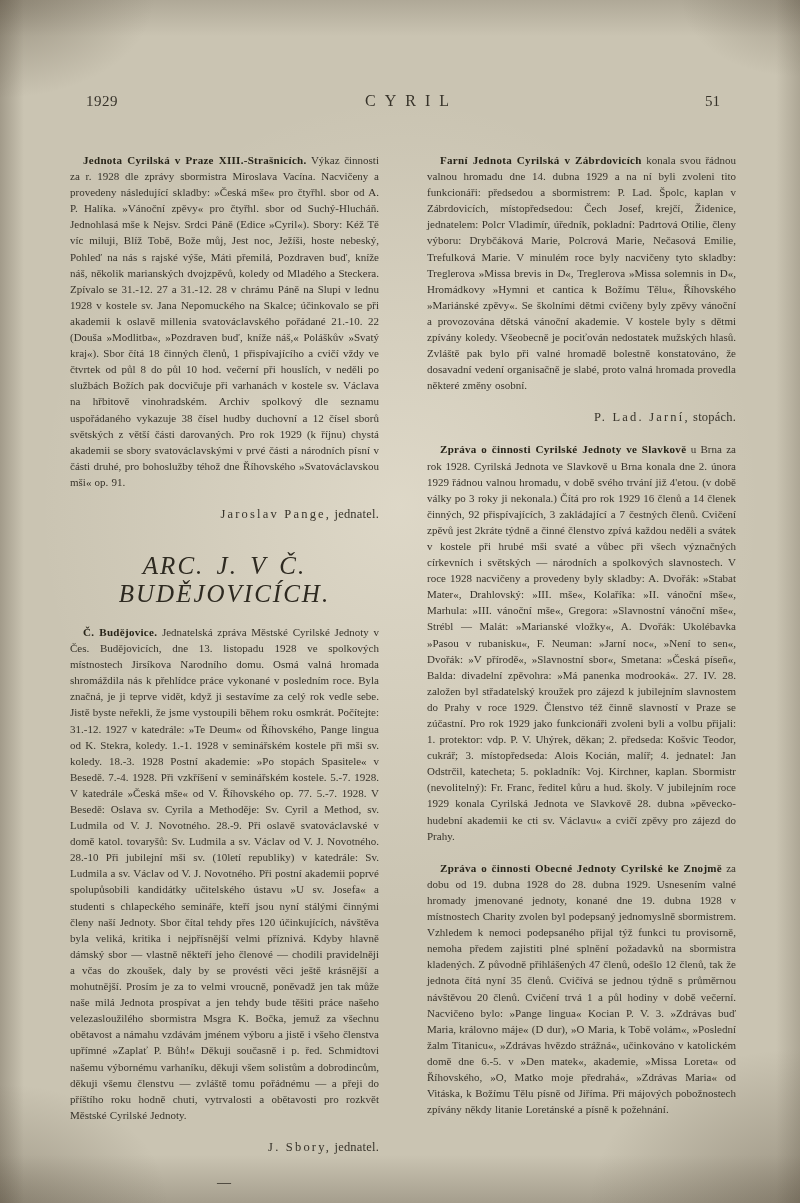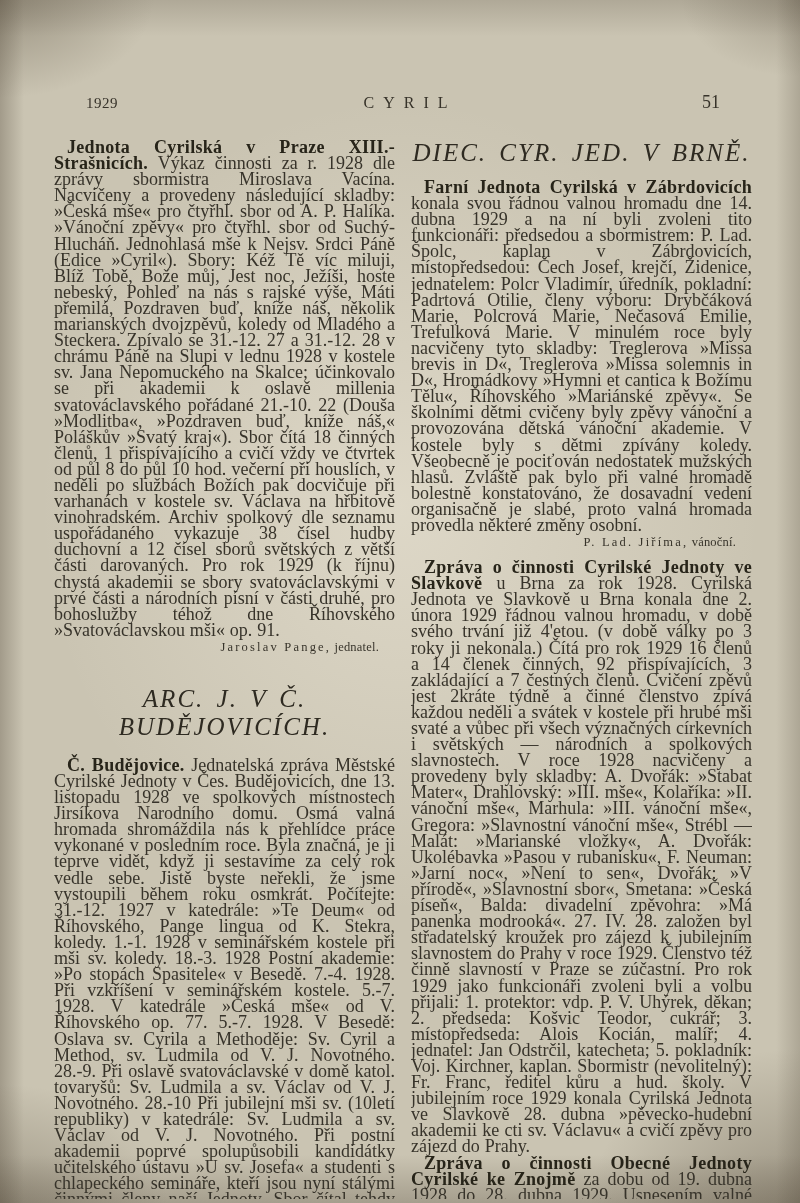--- a/index.html
+++ b/index.html
@@ -22,28 +22,28 @@
       linear-gradient(180deg, rgba(70,60,46,0.20) 0, rgba(70,60,46,0) 3%),
       linear-gradient(0deg, rgba(70,60,46,0.28) 0, rgba(70,60,46,0) 4%);
     color:#37332a;
   }
   .masthead{
     display:flex;justify-content:space-between;align-items:baseline;
     padding:92px 80px 0 86px;
   }
   .masthead .year{font-size:15px;letter-spacing:0.5px;}
   .masthead .journal{font-size:16px;letter-spacing:9px;}
-  .masthead .pagenum{font-size:18px;}
+  .masthead .pagenum{font-size:15px;}
   .columns{
     display:flex;gap:16px;
     padding:26px 48px 0 54px;
   }
   .col{width:50%;overflow:hidden;max-height:1060px;}
   p.article{
-    margin:0;font-size:18px;line-height:16.1px;
+    margin:16px;font-size:11px;line-height:16.1px;
     text-align:justify;text-indent:13px;
     word-spacing:0.4px;
   }
   p.article b{color:#272419;letter-spacing:0.3px;}
   .sig{
     font-size:12.5px;line-height:16px;text-align:right;
     padding-right:16px;margin:1px 0 9px 0;
   }
   .sig .sig-name{letter-spacing:2.2px;}
   .sig .sig-role{letter-spacing:0.2px;}
@@ -82,24 +82,23 @@
 
       <p class="article"><b>Č. Budějovice.</b><span> Jednatelská zpráva Městské Cyrilské Jednoty v Čes. Budějovicích, dne 13. listopadu 1928 ve spolkových místnostech Jirsíkova Narodního domu. Osmá valná hromada shromáždila nás k přehlídce práce vykonané v posledním roce. Byla značná, je ji teprve vidět, když ji sestavíme za celý rok vedle sebe. Jistě byste neřekli, že jsme vystoupili během roku osmkrát. Počítejte: 31.-12. 1927 v katedrále: »Te Deum« od Říhovského, Pange lingua od K. Stekra, koledy. 1.-1. 1928 v seminářském kostele při mši sv. koledy. 18.-3. 1928 Postní akademie: »Po stopách Spasitele« v Besedě. 7.-4. 1928. Při vzkříšení v seminářském kostele. 5.-7. 1928. V katedrále »Česká mše« od V. Říhovského op. 77. 5.-7. 1928. V Besedě: Oslava sv. Cyrila a Methoděje: Sv. Cyril a Method, sv. Ludmila od V. J. Novotného. 28.-9. Při oslavě svatováclavské v domě katol. tovaryšů: Sv. Ludmila a sv. Václav od V. J. Novotného. 28.-10 Při jubilejní mši sv. (10letí republiky) v katedrále: Sv. Ludmila a sv. Václav od V. J. Novotného. Při postní akademii poprvé spolupůsobili kandidátky učitelského ústavu »U sv. Josefa« a studenti s chlapeckého semináře, kteří jsou nyní stálými činnými členy naší Jednoty. Sbor čítal tehdy přes 120 účinkujících, návštěva byla veliká, kritika i nejpřísnější velmi příznivá. Kdyby hlavně dámský sbor — vlastně někteří jeho členové — chodili pravidelněji a včas do zkoušek, daly by se provésti věci ještě krásnější a mohutnější. Prosím je za to velmi vroucně, poněvadž jen tak může naše milá Jednota prospívat a jen tehdy bude těšiti práce našeho velezasloužilého sbormistra Msgra K. Bočka, jemuž za všechnu obětavost a námahu vzdávám jménem výboru a jistě i všeho členstva upřímné »Zaplať P. Bůh!« Děkuji současně i p. řed. Schmidtovi našemu výbornému varhaníku, děkuji všem solistům a dobrodincům, děkuji všemu členstvu — zvláště tomu pořádnému — a přeji do příštího roku hodně chuti, vytrvalosti a obětavosti pro rozkvět Městské Cyrilské Jednoty.</span></p>
       <div class="sig"><span class="sig-name">J. Sbory,</span><span class="sig-role"> jednatel.</span></div>
 
       <div class="divider">—</div>
 
     </div>
 
     <div class="col">
 
-      <h2 class="section right-head">DIEC. CYR. JED. V BRNĚ.</h2>
 
       <p class="article"><b>Farní Jednota Cyrilská v Zábrdovicích</b><span> konala svou řádnou valnou hromadu dne 14. dubna 1929 a na ní byli zvoleni tito funkcionáři: předsedou a sbormistrem: P. Lad. Špolc, kaplan v Zábrdovicích, místopředsedou: Čech Josef, krejčí, Židenice, jednatelem: Polcr Vladimír, úředník, pokladní: Padrtová Otilie, členy výboru: Drybčáková Marie, Polcrová Marie, Nečasová Emilie, Trefulková Marie. V minulém roce byly nacvičeny tyto skladby: Treglerova »Missa brevis in D«, Treglerova »Missa solemnis in D«, Hromádkovy »Hymni et cantica k Božímu Tělu«, Říhovského »Mariánské zpěvy«. Se školními dětmi cvičeny byly zpěvy vánoční a provozována dětská vánoční akademie. V kostele byly s dětmi zpívány koledy. Všeobecně je pociťován nedostatek mužských hlasů. Zvláště pak bylo při valné hromadě bolestně konstatováno, že dosavadní vedení organisačně je slabé, proto valná hromada provedla některé změny osobní.</span></p>
-      <div class="sig"><span class="sig-name">P. Lad. Jiříma,</span><span class="sig-role"> vánoční.</span></div>
+      <div class="sig"><span class="sig-name">P. Lad. Jarní,</span><span class="sig-role"> stopách.</span></div>
 
       <p class="article"><b>Zpráva o činnosti Cyrilské Jednoty ve Slavkově</b><span> u Brna za rok 1928. Cyrilská Jednota ve Slavkově u Brna konala dne 2. února 1929 řádnou valnou hromadu, v době svého trvání již 4'etou. (v době války po 3 roky ji nekonala.) Čítá pro rok 1929 16 členů a 14 členek činných, 92 přispívajících, 3 zakládající a 7 čestných členů. Cvičení zpěvů jest 2kráte týdně a činné členstvo zpívá každou neděli a svátek v kostele při hrubé mši svaté a vůbec při všech význačných církevních i světských — národních a spolkových slavnostech. V roce 1928 nacvičeny a provedeny byly skladby: A. Dvořák: »Stabat Mater«, Drahlovský: »III. mše«, Kolaříka: »II. vánoční mše«, Marhula: »III. vánoční mše«, Gregora: »Slavnostní vánoční mše«, Strébl — Malát: »Marianské vložky«, A. Dvořák: Ukolébavka »Pasou v rubanisku«, F. Neuman: »Jarní noc«, »Není to sen«, Dvořák: »V přírodě«, »Slavnostní sbor«, Smetana: »Česká píseň«, Balda: divadelní zpěvohra: »Má panenka modrooká«. 27. IV. 28. založen byl střadatelský kroužek pro zájezd k jubilejním slavnostem do Prahy v roce 1929. Členstvo též činně slavností v Praze se zúčastní. Pro rok 1929 jako funkcionáři zvoleni byli a volbu přijali: 1. protektor: vdp. P. V. Uhýrek, děkan; 2. předseda: Košvic Teodor, cukrář; 3. místopředseda: Alois Kocián, malíř; 4. jednatel: Jan Odstrčil, katecheta; 5. pokladník: Voj. Kirchner, kaplan. Sbormistr (nevolitelný): Fr. Franc, ředitel kůru a hud. školy. V jubilejním roce 1929 konala Cyrilská Jednota ve Slavkově 28. dubna »pěvecko-hudební akademii ke cti sv. Václavu« a cvičí zpěvy pro zájezd do Prahy.</span></p>
 
       <p class="article"><b>Zpráva o činnosti Obecné Jednoty Cyrilské ke Znojmě</b><span> za dobu od 19. dubna 1928 do 28. dubna 1929. Usnesením valné hromady jmenované jednoty, konané dne 19. dubna 1928 v místnostech Charity zvolen byl podepsaný jednomyslně sbormistrem. Vzhledem k nemoci podepsaného přijal týž funkci tu provisorně, nemoha předem zajistiti plné splnění požadavků na sbormistra kladených. Z původně přihlášených 47 členů, odešlo 12 členů, tak že jednota čítá nyní 35 členů. Cvičívá se jednou týdně s průměrnou návštěvou 20 členů. Cvičení trvá 1 a půl hodiny v době večerní. Nacvičeno bylo: »Pange lingua« Kocian P. V. 3. »Zdrávas buď Maria, královno máje« (D dur), »O Maria, k Tobě volám«, »Poslední žalm Titanicu«, »Zdrávas hvězdo strážná«, učinkováno v katolickém domě dne 6.-5. v »Den matek«, akademie, »Missa Loreta« od Říhovského, »O, Matko moje předrahá«, »Zdrávas Maria« od Vitáska, k Božímu Tělu písně od Jiříma. Při májových pobožnostech zpívány někdy litanie Loretánské a písně k požehnání.</span></p>
 
     </div>
 
   </div>
 
 </div>

